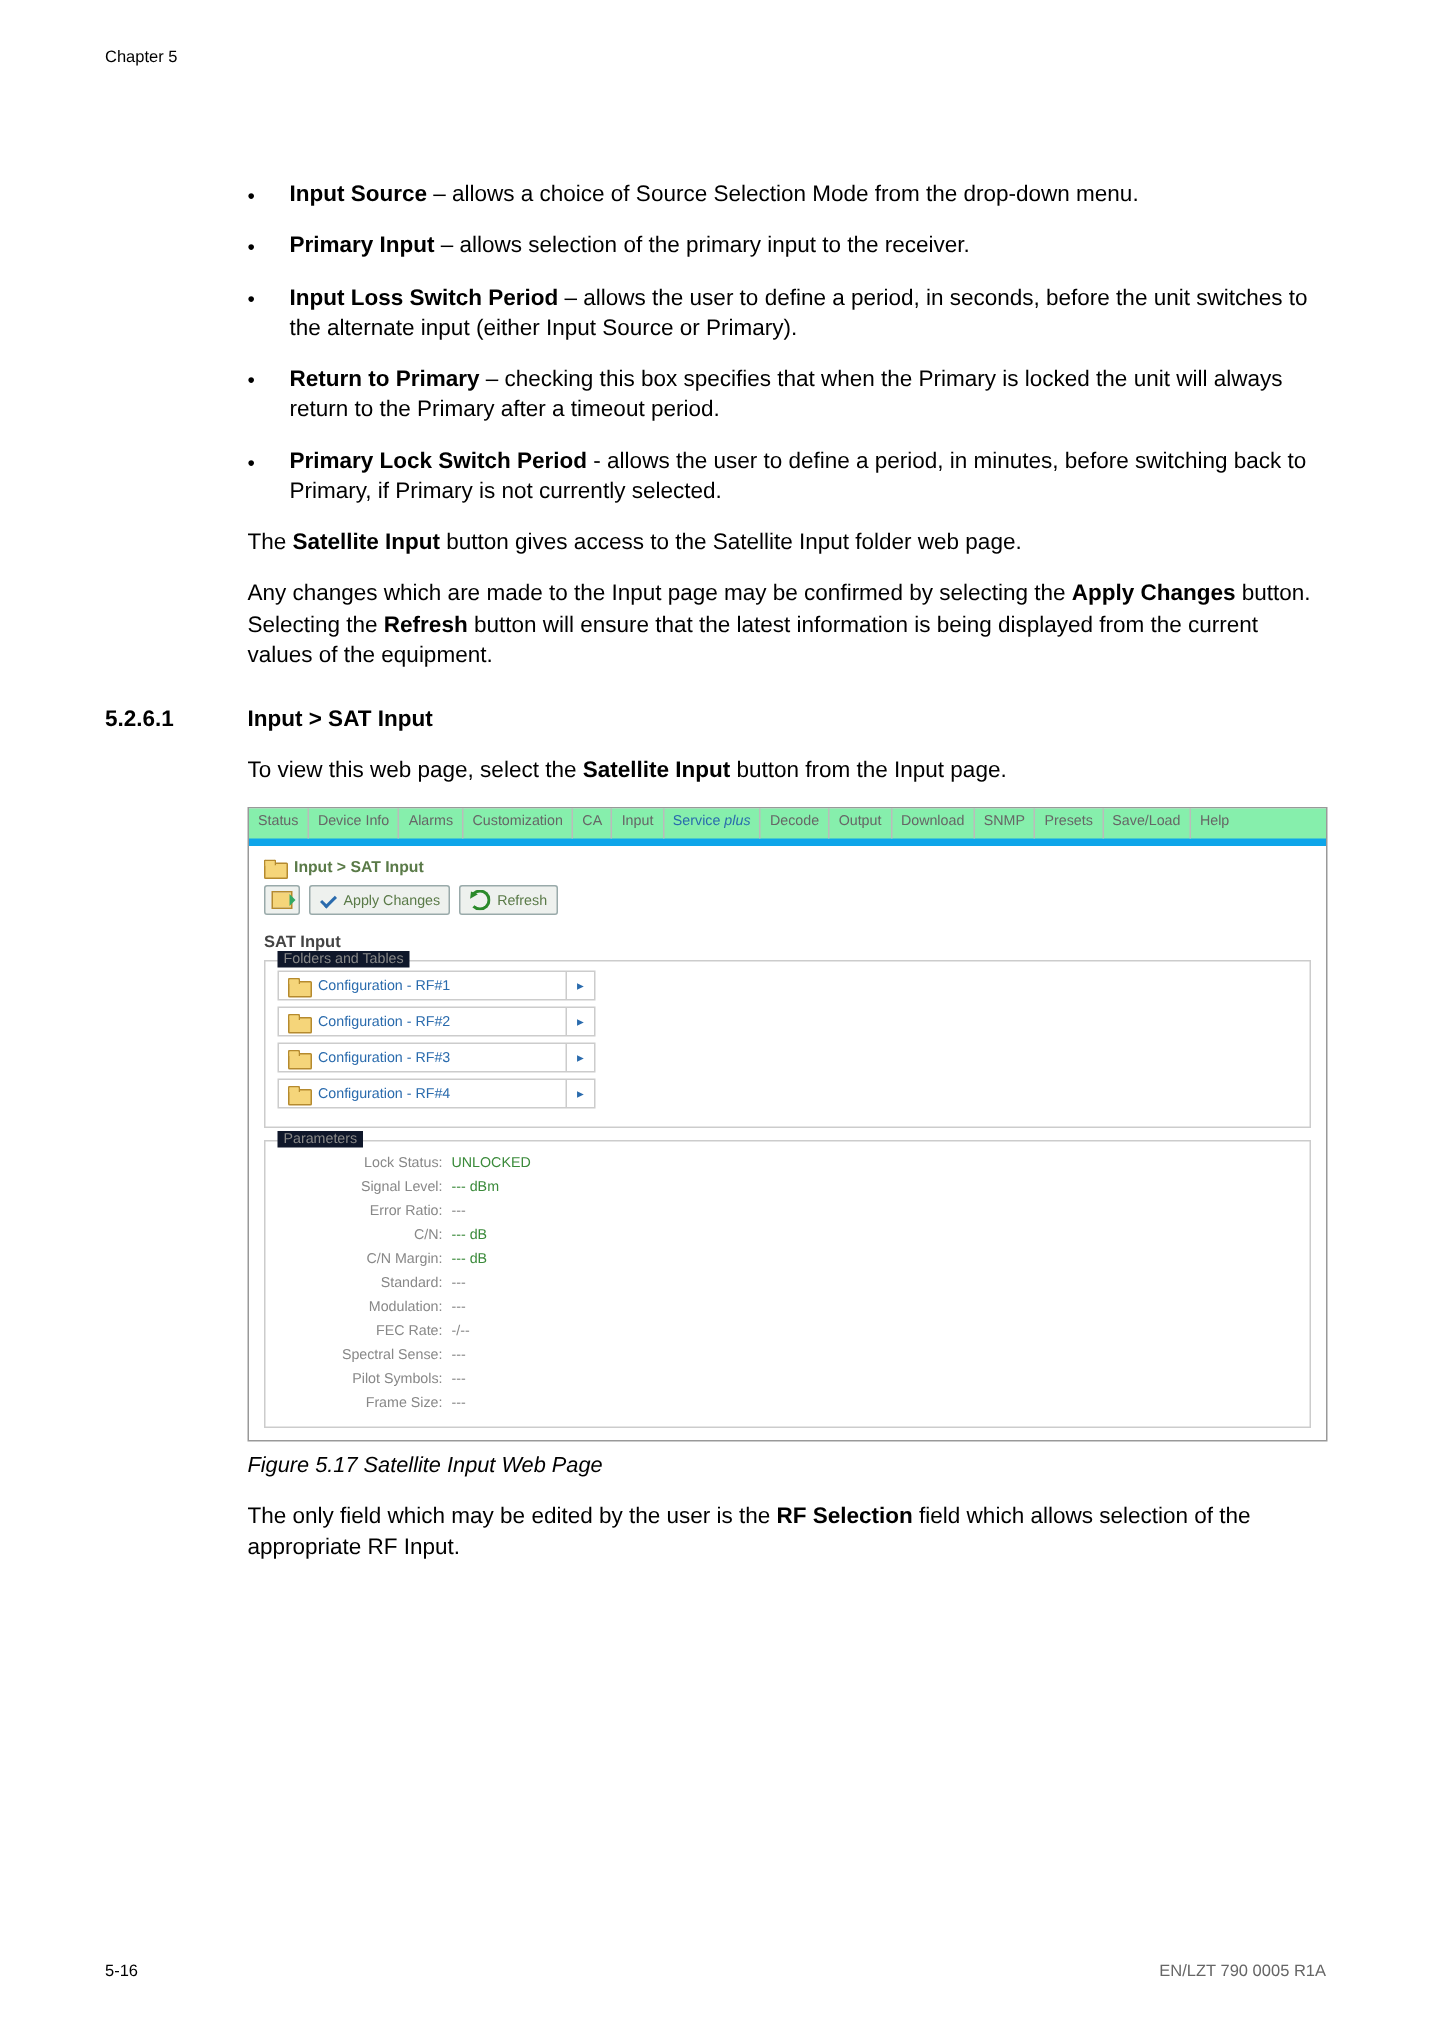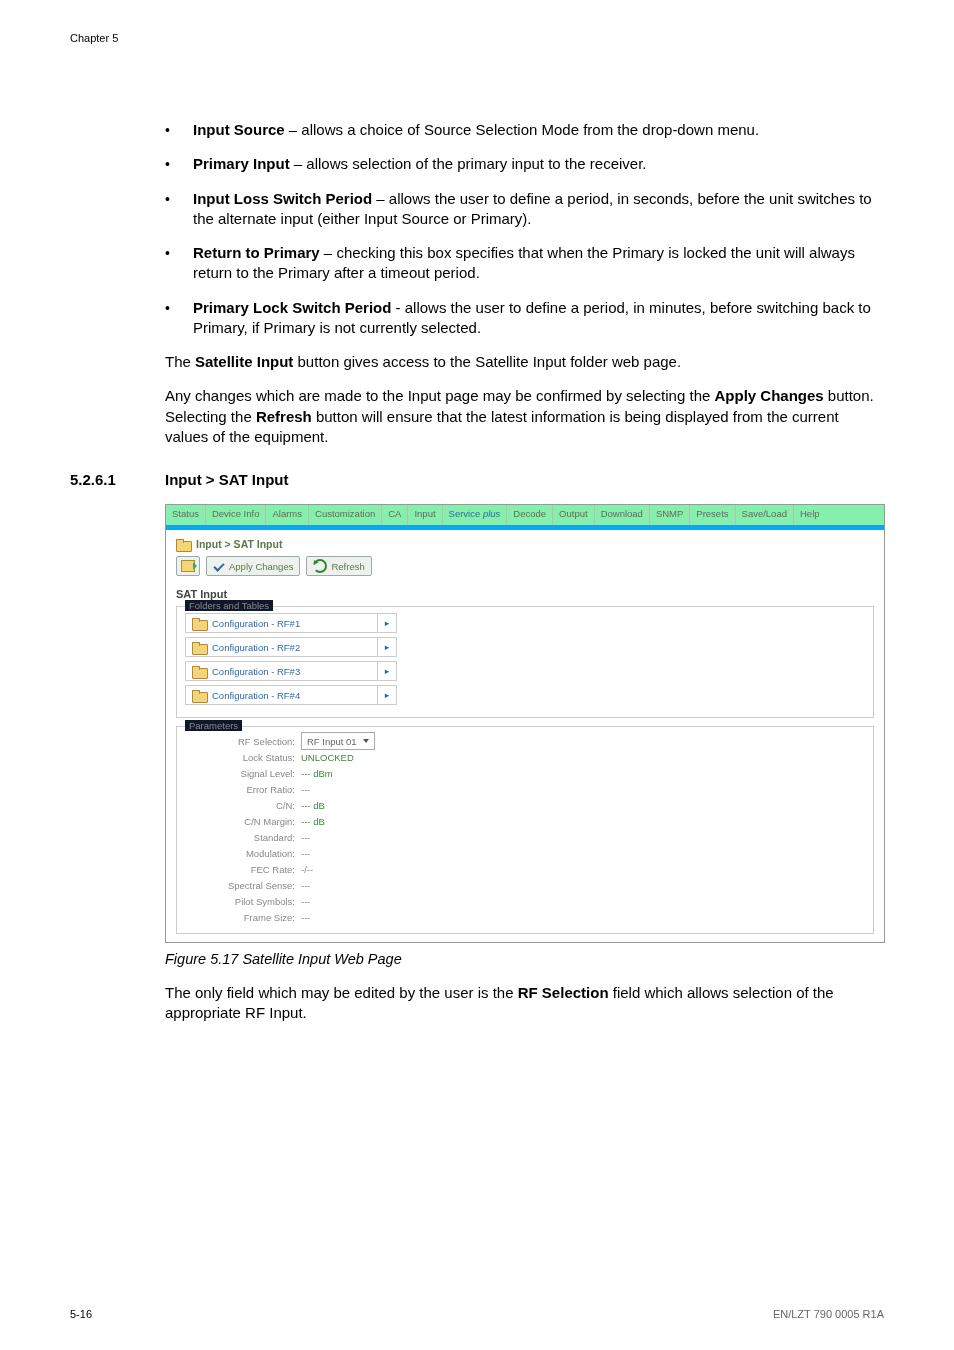--- a/index.html
+++ b/index.html
@@ -324,20 +324,23 @@
 
     <p class="para">
       <span>Any changes which are made to the Input page may be confirmed by selecting the </span><b>Apply Changes</b><span> button. Selecting the </span><b>Refresh</b><span> button will ensure that the latest information is being displayed from the current values of the equipment.</span>
     </p>
 
     <div class="section-row">
       <span class="section-num">5.2.6.1</span>
       <span class="section-title">Input &gt; SAT Input</span>
     </div>
 
+    <p class="para">
+      <span>To view this web page, select the </span><b>Satellite Input</b><span> button from the Input page.</span>
+    </p>
 
     <div class="shot">
       <div class="tabbar">
         <div class="tab">Status</div>
         <div class="tab">Device Info</div>
         <div class="tab">Alarms</div>
         <div class="tab">Customization</div>
         <div class="tab">CA</div>
         <div class="tab">Input</div>
         <div class="tab plus"><span>Service </span><span class="em">plus</span></div>
@@ -400,27 +403,20 @@
               <span>Configuration - RF#4</span>
             </span>
           <span class="arrow">▸</span>
         </div>
       </div>
 
       <div class="fieldset params">
         <span class="legend">Parameters</span>
 
         <div class="row">
-          <span class="lab">RF Selection:</span>
-          <span class="selectbox">
-            <span>RF Input 01</span>
-            <span class="caret"></span>
-          </span>
-        </div>
-        <div class="row">
           <span class="lab">Lock Status:</span>
           <span class="val green">UNLOCKED</span>
         </div>
         <div class="row">
           <span class="lab">Signal Level:</span>
           <span class="val green">--- dBm</span>
         </div>
         <div class="row">
           <span class="lab">Error Ratio:</span>
           <span class="val">---</span>

